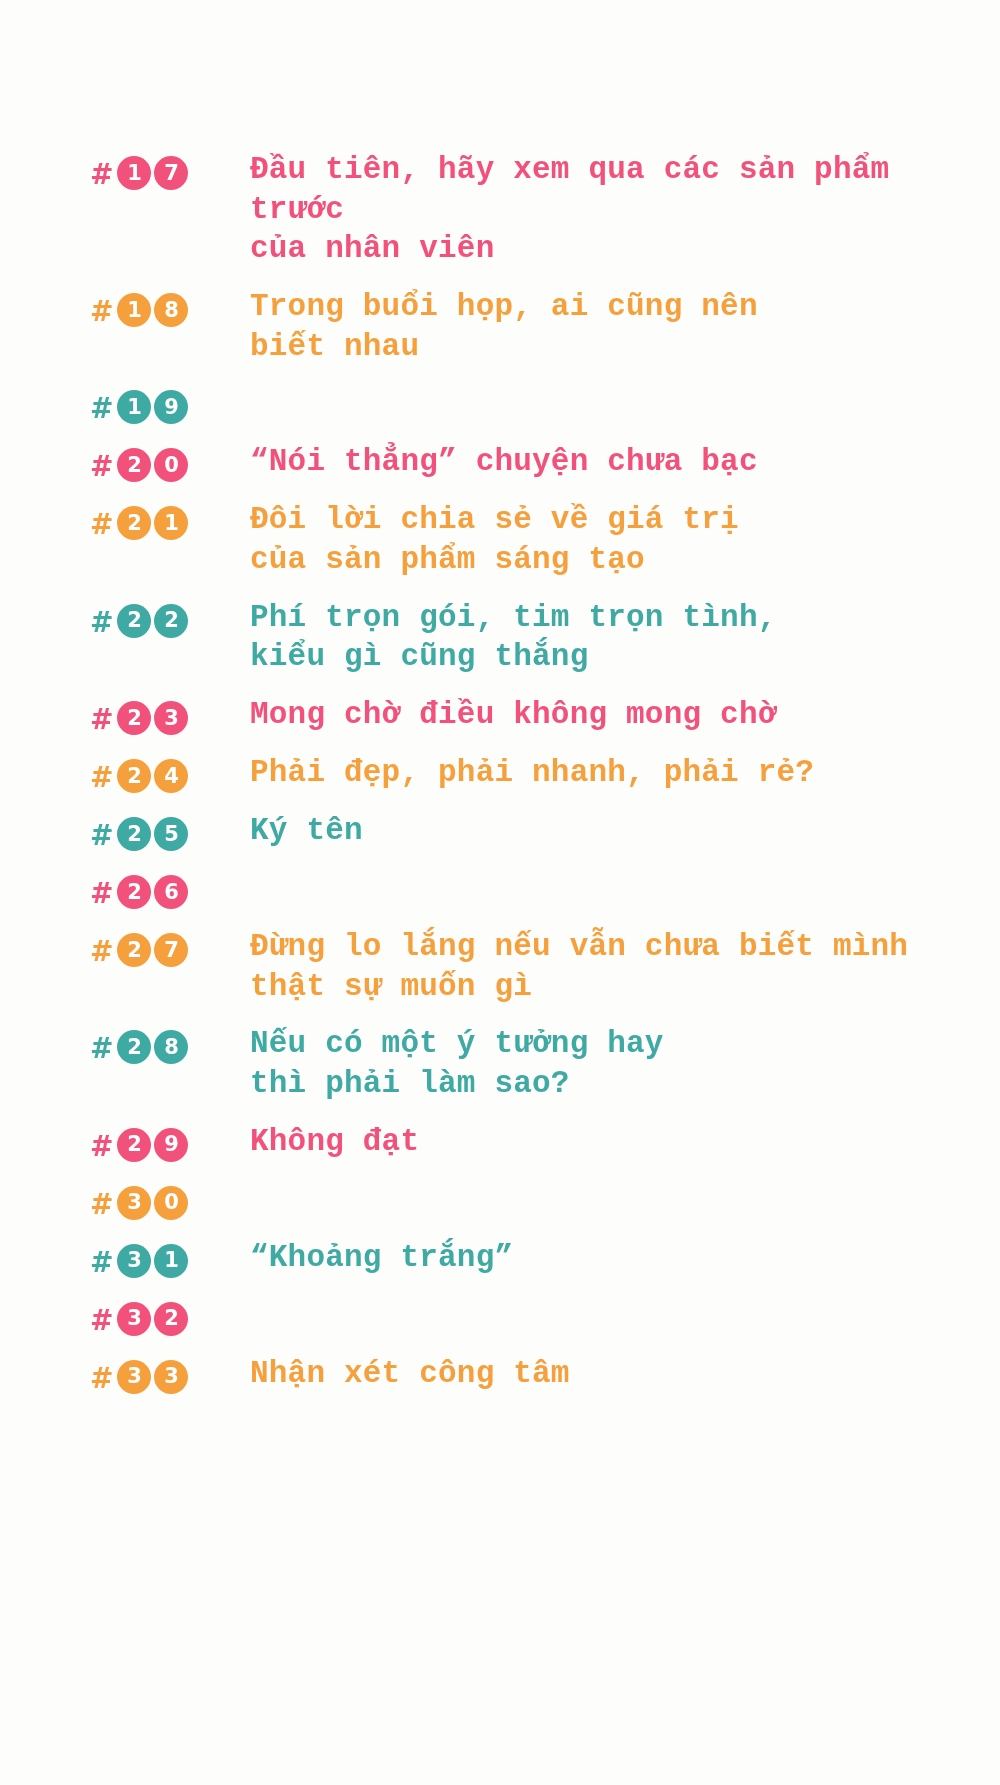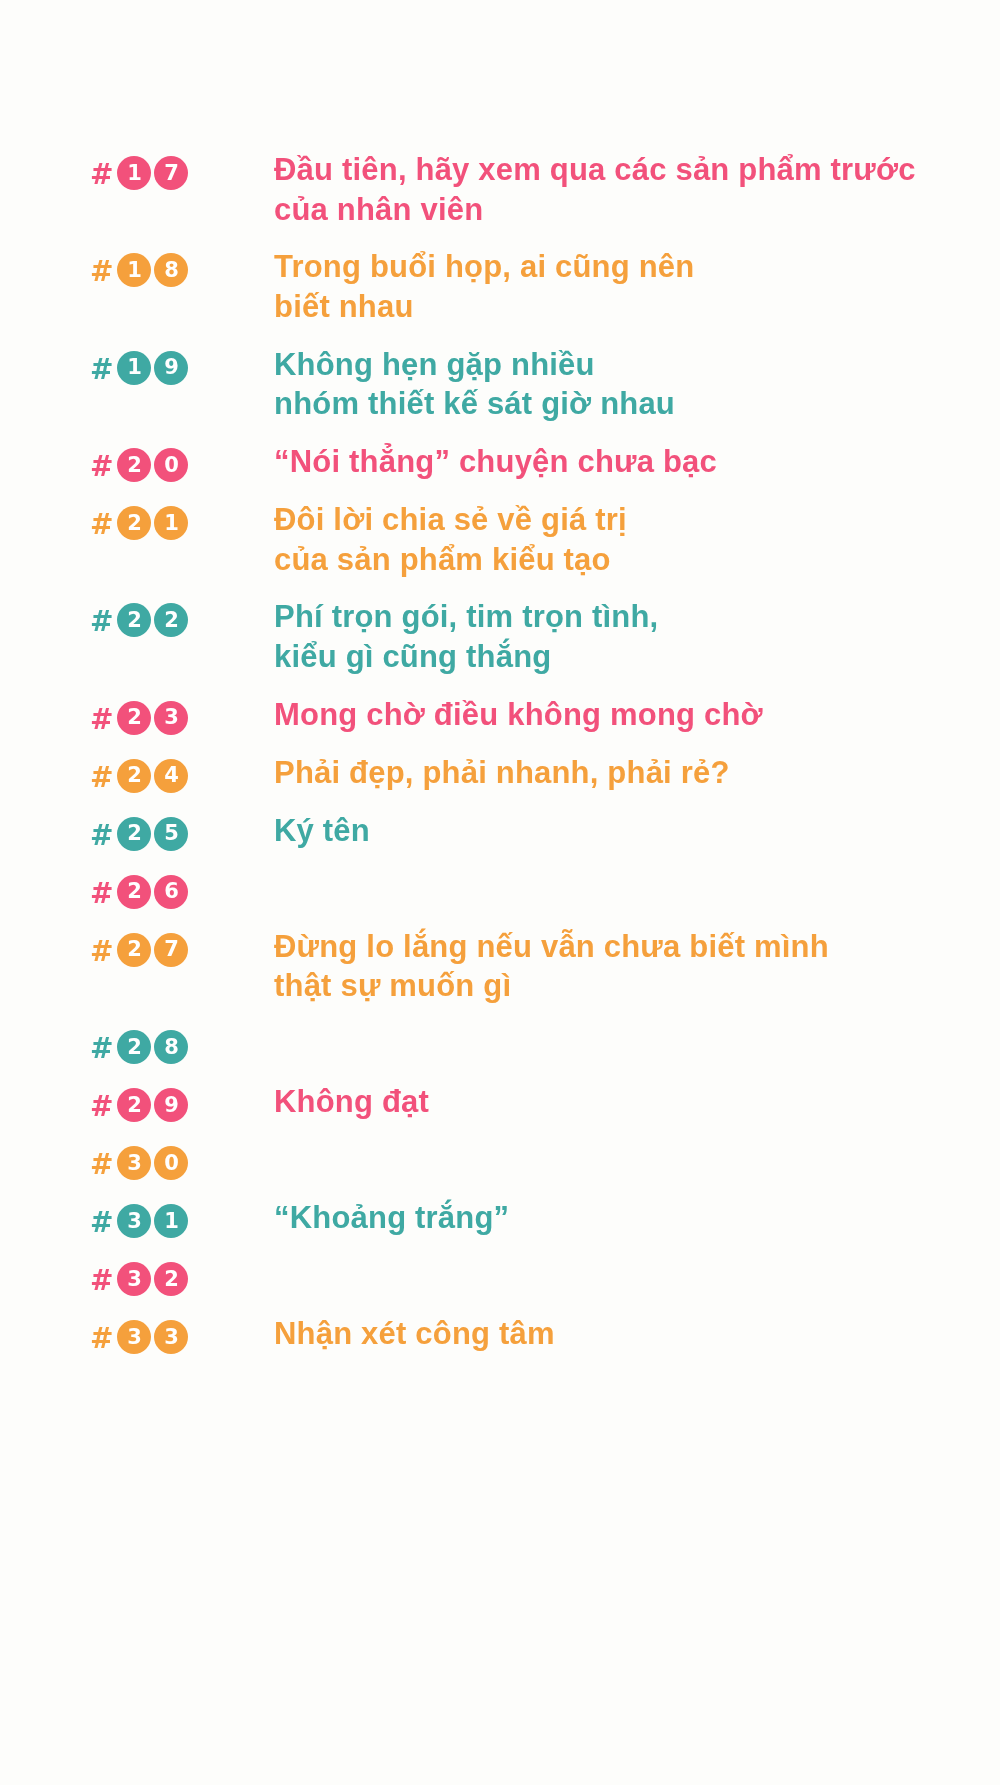--- a/index.html
+++ b/index.html
@@ -57,22 +57,21 @@
     margin-right: 3px;
     line-height: 1;
     font-family: "DejaVu Sans", sans-serif;
   }
   .title {
     font-size: 31px;
     line-height: 1.28;
     font-weight: 600;
     white-space: pre-line;
     letter-spacing: 0.2px;
-    font-family: Liberation Sans, sans-serif;
-    margin-left: 24px;
+    font-family: Liberation Mono, monospace;
   }
   
   .c-pink .hash, .c-pink .title { color: #f2517b; }
   .c-pink .digit { background: #f2517b; }
   .c-orange .hash, .c-orange .title { color: #f5a03c; }
   .c-orange .digit { background: #f5a03c; }
   .c-teal .hash, .c-teal .title { color: #3fa9a3; }
   .c-teal .digit { background: #3fa9a3; }
 </style>
 </head>
@@ -97,39 +96,37 @@
         </div>
         <div class="title">Trong buổi họp, ai cũng nên
 biết nhau</div>
       </div>
       <div class="toc-row c-teal">
         <div class="num-group">
           <span class="hash">#</span>
           <span class="digit">1</span>
           <span class="digit">9</span>
         </div>
-        <div class="title">Không hẹn gặp nhiều
-nhóm thiết kế sát giờ nhau</div>
       </div>
       <div class="toc-row c-pink">
         <div class="num-group">
           <span class="hash">#</span>
           <span class="digit">2</span>
           <span class="digit">0</span>
         </div>
         <div class="title">“Nói thẳng” chuyện chưa bạc</div>
       </div>
       <div class="toc-row c-orange">
         <div class="num-group">
           <span class="hash">#</span>
           <span class="digit">2</span>
           <span class="digit">1</span>
         </div>
         <div class="title">Đôi lời chia sẻ về giá trị
-của sản phẩm kiểu tạo</div>
+của sản phẩm sáng tạo</div>
       </div>
       <div class="toc-row c-teal">
         <div class="num-group">
           <span class="hash">#</span>
           <span class="digit">2</span>
           <span class="digit">2</span>
         </div>
         <div class="title">Phí trọn gói, tim trọn tình,
 kiểu gì cũng thắng</div>
       </div>
@@ -172,20 +169,22 @@
         </div>
         <div class="title">Đừng lo lắng nếu vẫn chưa biết mình
 thật sự muốn gì</div>
       </div>
       <div class="toc-row c-teal">
         <div class="num-group">
           <span class="hash">#</span>
           <span class="digit">2</span>
           <span class="digit">8</span>
         </div>
+        <div class="title">Nếu có một ý tưởng hay
+thì phải làm sao?</div>
       </div>
       <div class="toc-row c-pink">
         <div class="num-group">
           <span class="hash">#</span>
           <span class="digit">2</span>
           <span class="digit">9</span>
         </div>
         <div class="title">Không đạt</div>
       </div>
       <div class="toc-row c-orange">

